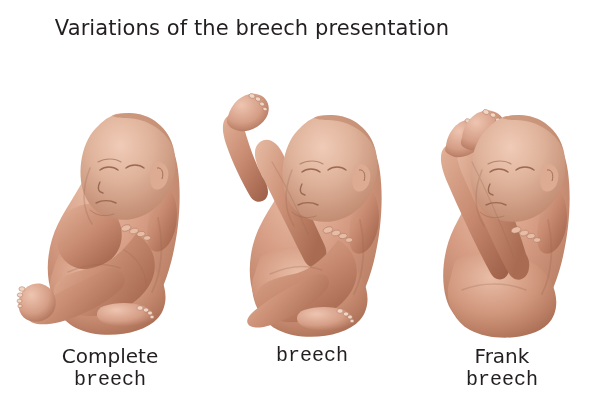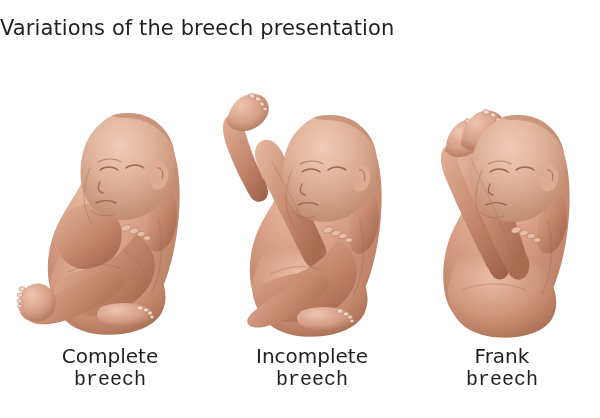--- a/index.html
+++ b/index.html
@@ -21,21 +21,21 @@
     inset: 0;
     width: 600px;
     height: 418px;
   }
 
   .title {
     position: absolute;
     top: 16px;
     left: 0;
     width: 504px;
-    text-align: left;
+    text-align: center;
     font-size: 21px;
     font-weight: 400;
     letter-spacing: 0.1px;
     color: #231f20;
     line-height: 1.2;
   }
 
   .panels {
     position: absolute;
     top: 58px;
@@ -450,21 +450,20 @@
     </div>
 
   </div>
 
   <div class="captions">
     <div class="caption caption-0">
       <span class="l1">Complete</span>
       <span class="l2">breech</span>
     </div>
     <div class="caption caption-1">
-      <span class="l1">Incomplete</span>
       <span class="l2">breech</span>
     </div>
     <div class="caption caption-2">
       <span class="l1">Frank</span>
       <span class="l2">breech</span>
     </div>
   </div>
 
 </div>
 

